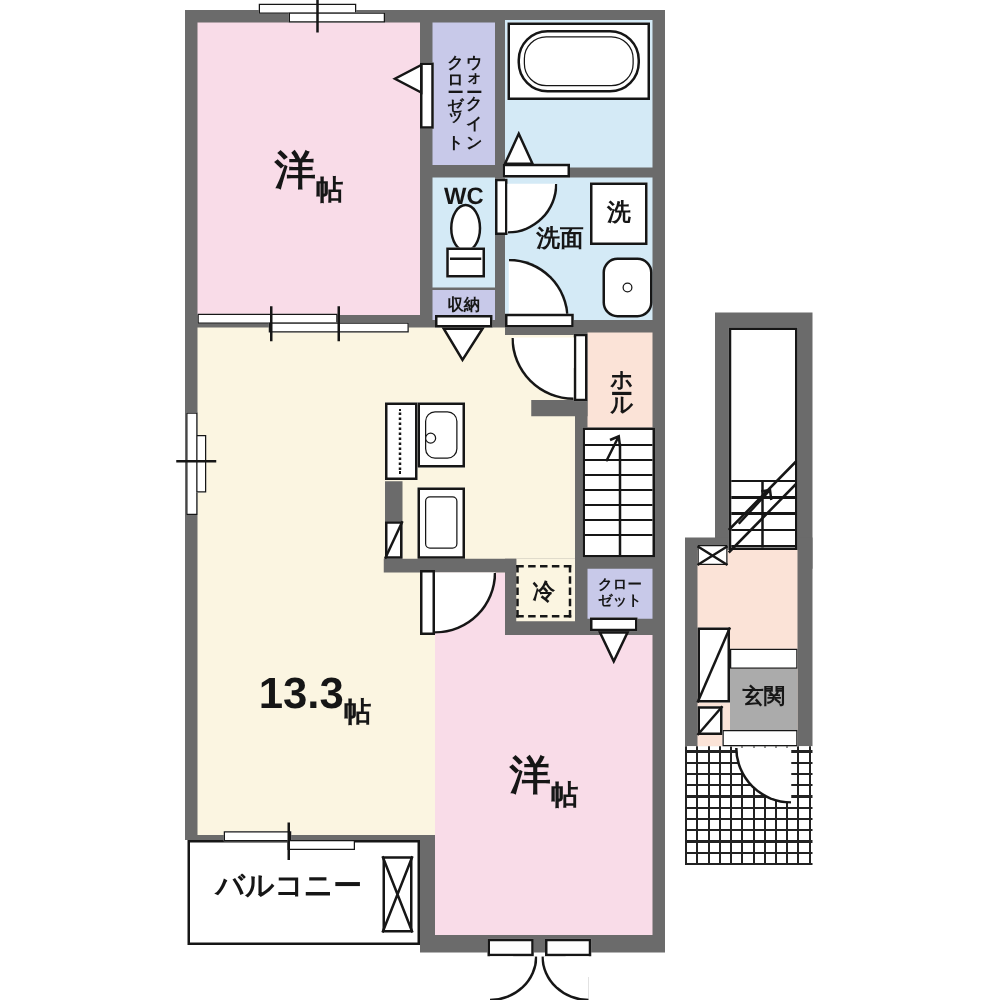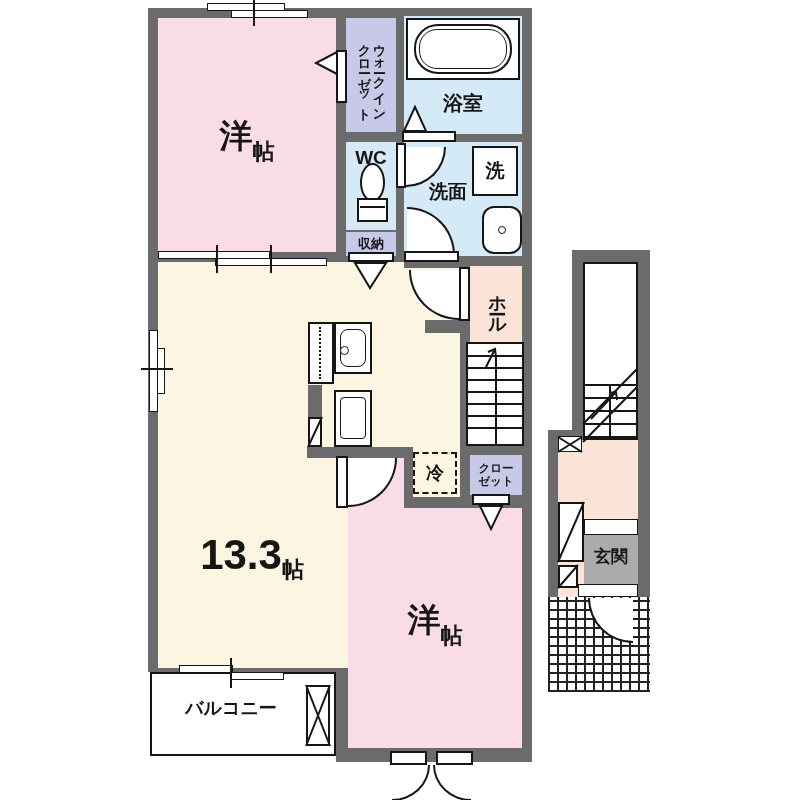--- a/index.html
+++ b/index.html
@@ -161,44 +161,43 @@
   </svg>
 
   <div class="lbl" style="left:158px;top:108px;width:178px;height:56px">
     <span style="font-size:33px">洋</span>
       <span style="font-size:22px;align-self:flex-end">帖</span>
   </div>
 
   <div class="lbl vtext" style="left:347px;top:22px;width:48px;height:106px;font-size:13px;letter-spacing:1px">ウォークイン
 クローゼット</div>
 
-  <div class="lbl" style="left:404px;top:90px;width:118px;height:26px;font-size:20px">浴室</div>
 
   <div class="lbl" style="left:346px;top:146px;width:50px;height:24px;font-size:19px">WC</div>
 
   <div class="lbl" style="left:472px;top:146px;width:46px;height:50px;font-size:19px">洗</div>
 
   <div class="lbl" style="left:406px;top:180px;width:84px;height:24px;font-size:19px">洗面</div>
 
   <div class="lbl" style="left:346px;top:233px;width:50px;height:22px;font-size:13px">収納</div>
 
   <div class="lbl vtext" style="left:472px;top:268px;width:50px;height:74px;font-size:18px">ホール</div>
 
   <div class="lbl" style="left:162px;top:528px;width:180px;height:54px">
-    <span style="font-size:42px">13.3</span>
+    <span style="font-size:35px">13.3</span>
       <span style="font-size:22px;align-self:flex-end">帖</span>
   </div>
 
   <div class="lbl" style="left:413px;top:452px;width:44px;height:42px;font-size:18px">冷</div>
 
   <div class="lbl pre" style="left:470px;top:456px;width:52px;height:38px;font-size:11.5px">クロー
 ゼット</div>
 
   <div class="lbl" style="left:348px;top:592px;width:174px;height:56px">
     <span style="font-size:33px">洋</span>
       <span style="font-size:22px;align-self:flex-end">帖</span>
   </div>
 
-  <div class="lbl" style="left:156px;top:692px;width:150px;height:32px;font-size:18px">バルコニー</div>
+  <div class="lbl" style="left:156px;top:692px;width:150px;height:32px;font-size:23px">バルコニー</div>
 
   <div class="lbl" style="left:584px;top:540px;width:54px;height:34px;font-size:17px">玄関</div>
 
 </div>
 
 </body></html>

